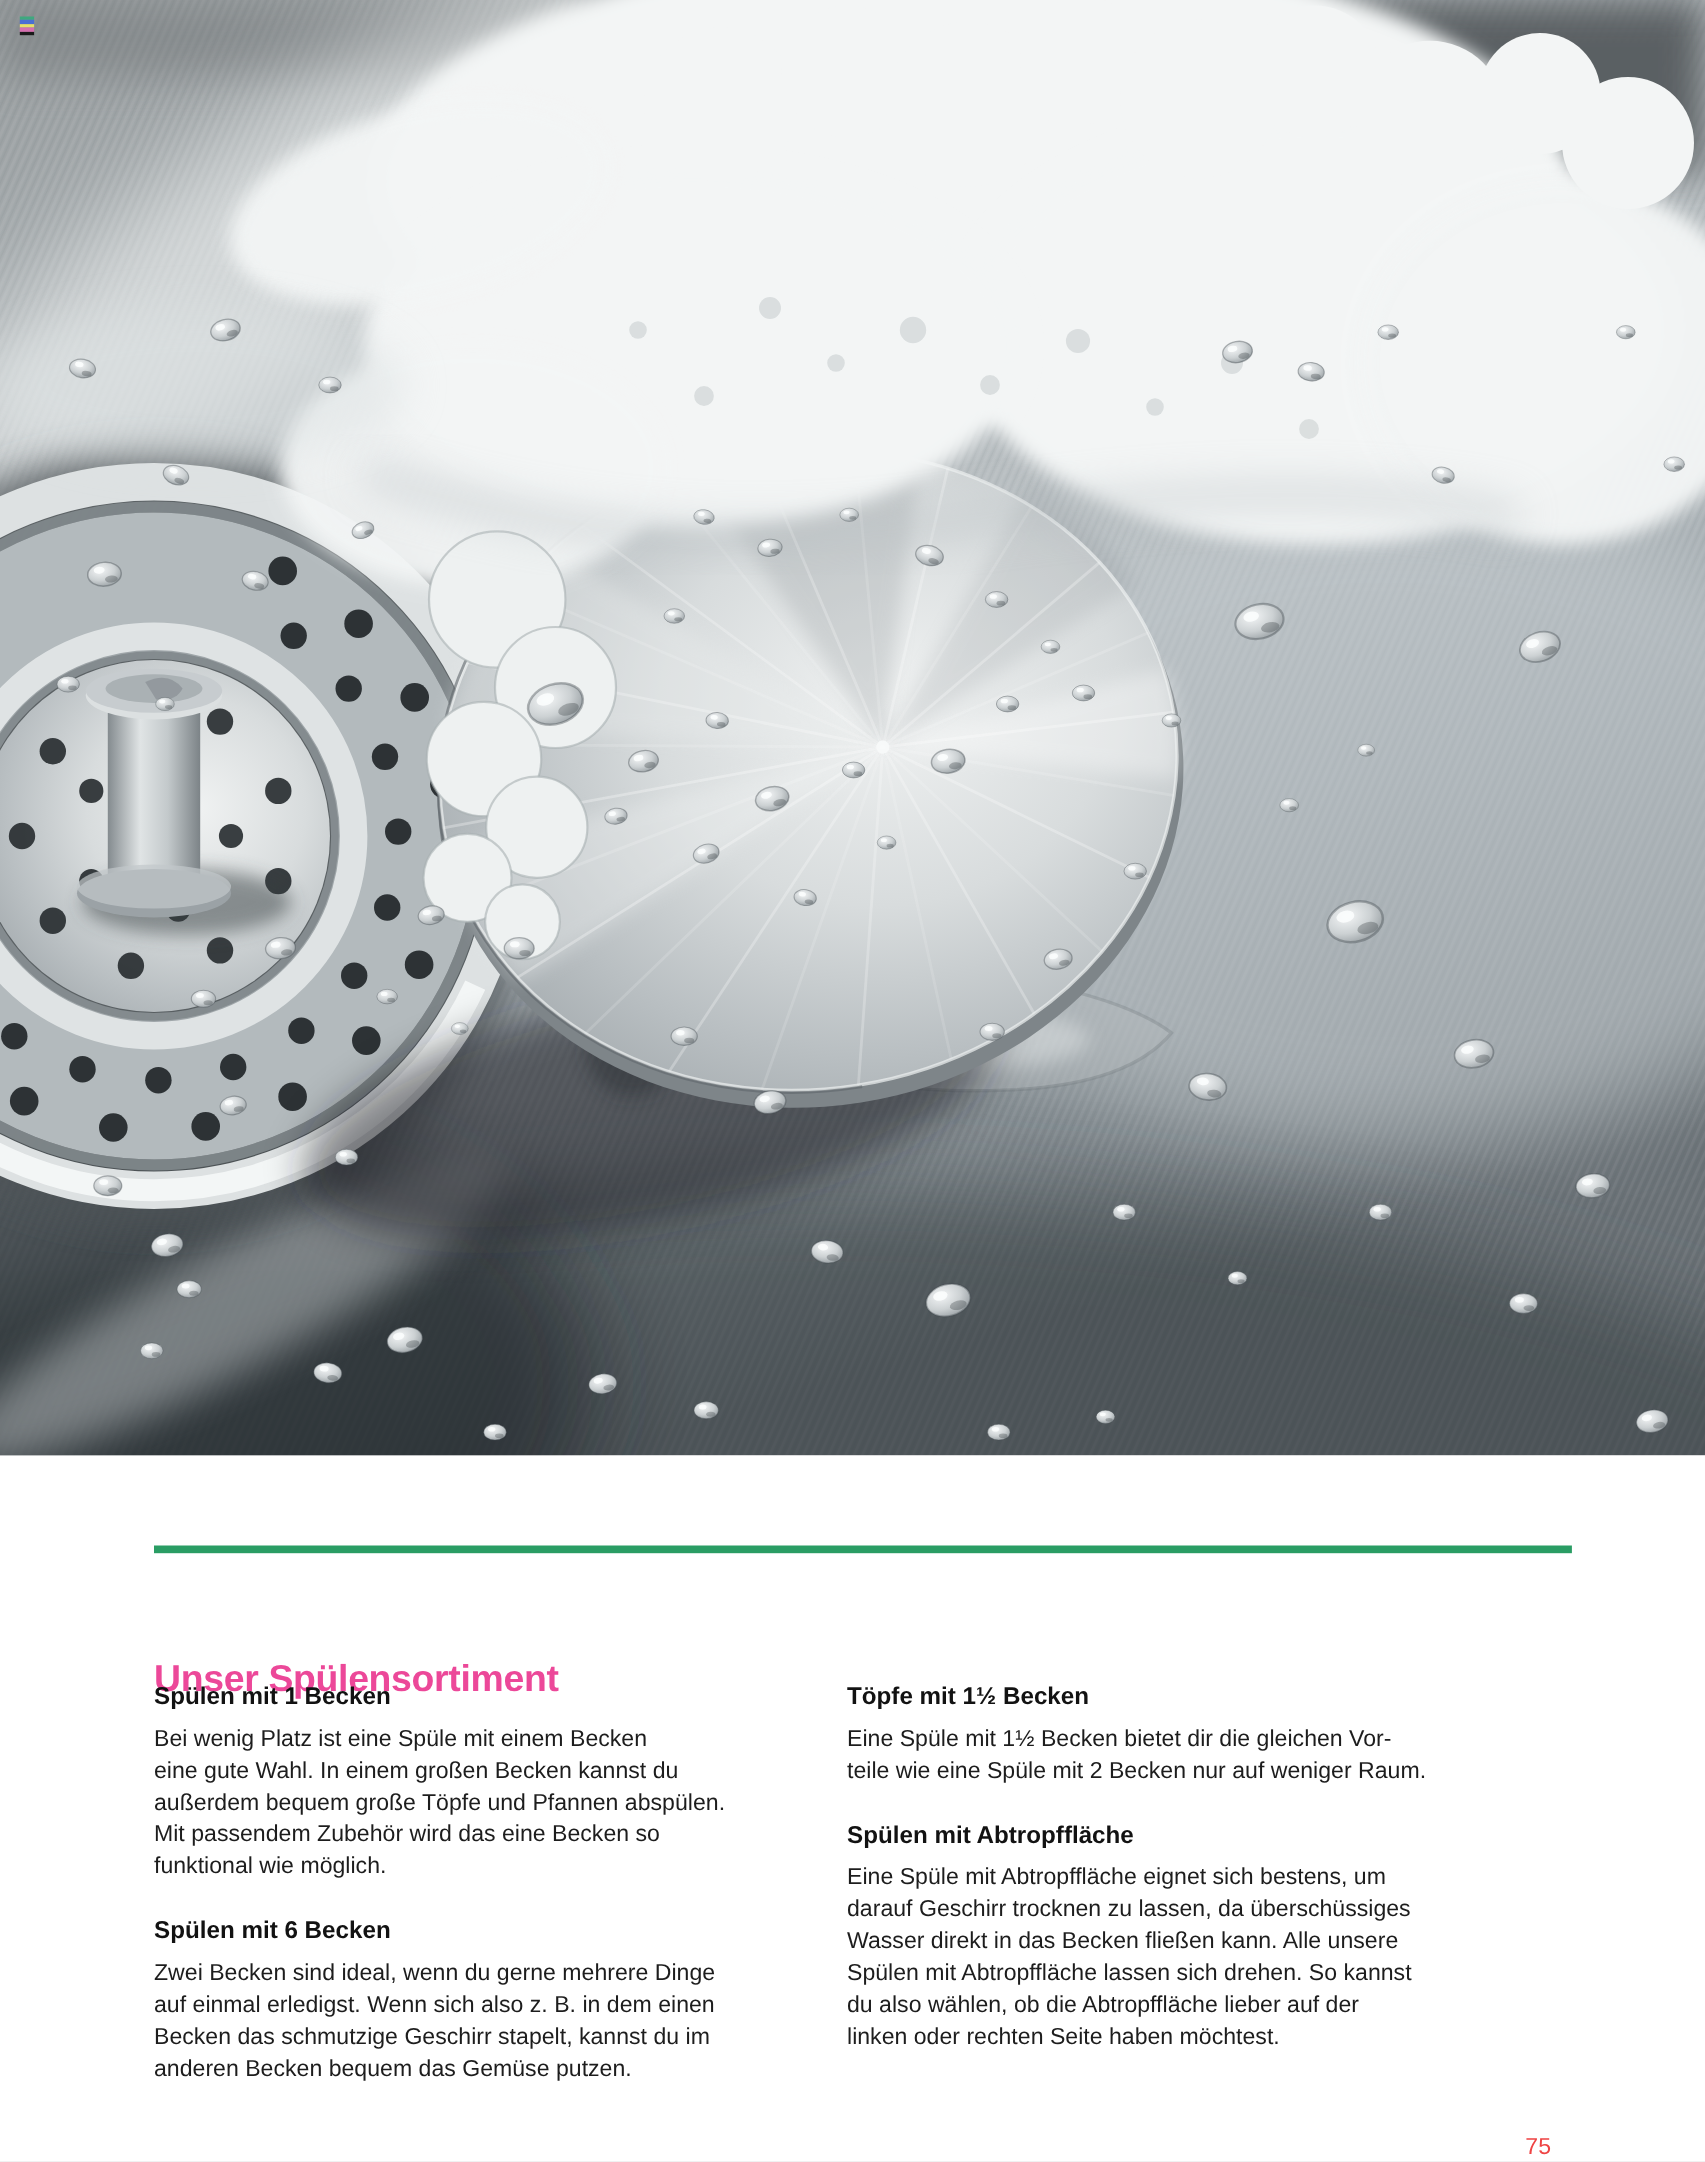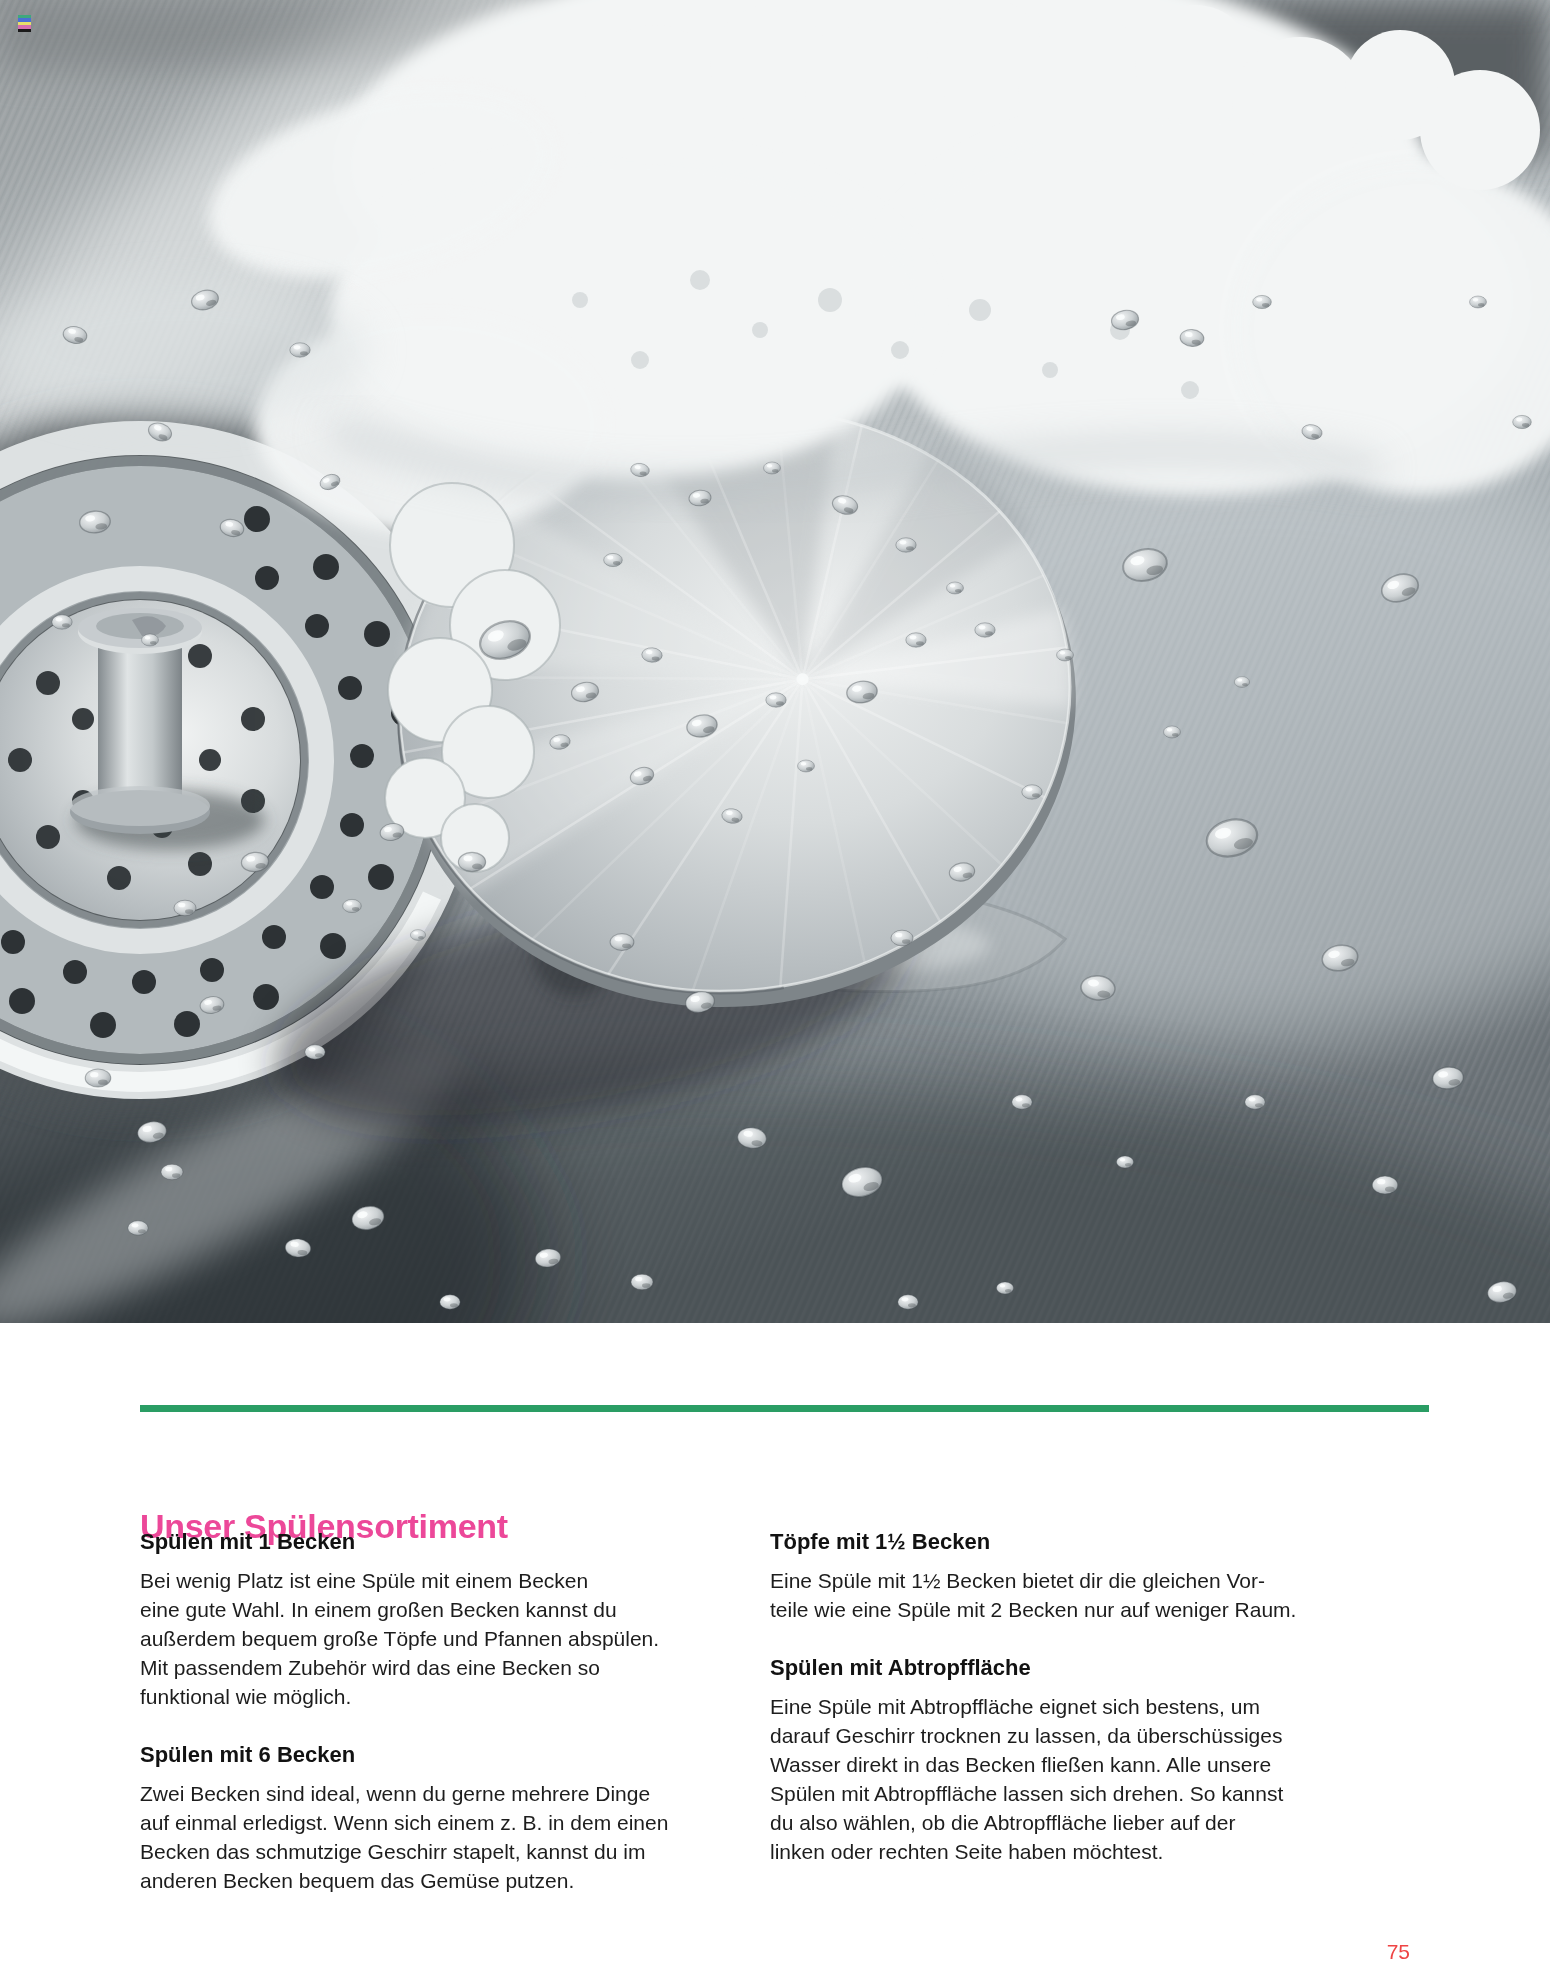--- a/index.html
+++ b/index.html
@@ -325,21 +325,21 @@
         <h3>Spülen mit 1 Becken</h3>
         <p>Bei wenig Platz ist eine Spüle mit einem Becken
 eine gute Wahl. In einem großen Becken kannst du
 außerdem bequem große Töpfe und Pfannen abspülen.
 Mit passendem Zubehör wird das eine Becken so
 funktional wie möglich.</p>
       </div>
       <div class="section">
         <h3>Spülen mit 6 Becken</h3>
         <p>Zwei Becken sind ideal, wenn du gerne mehrere Dinge
-auf einmal erledigst. Wenn sich einem z. B. in dem einen
+auf einmal erledigst. Wenn sich also z. B. in dem einen
 Becken das schmutzige Geschirr stapelt, kannst du im
 anderen Becken bequem das Gemüse putzen.</p>
       </div>
     </div>
     <div class="column">
       <div class="section">
         <h3>Töpfe mit 1½ Becken</h3>
         <p>Eine Spüle mit 1½ Becken bietet dir die gleichen Vor-
 teile wie eine Spüle mit 2 Becken nur auf weniger Raum.</p>
       </div>

